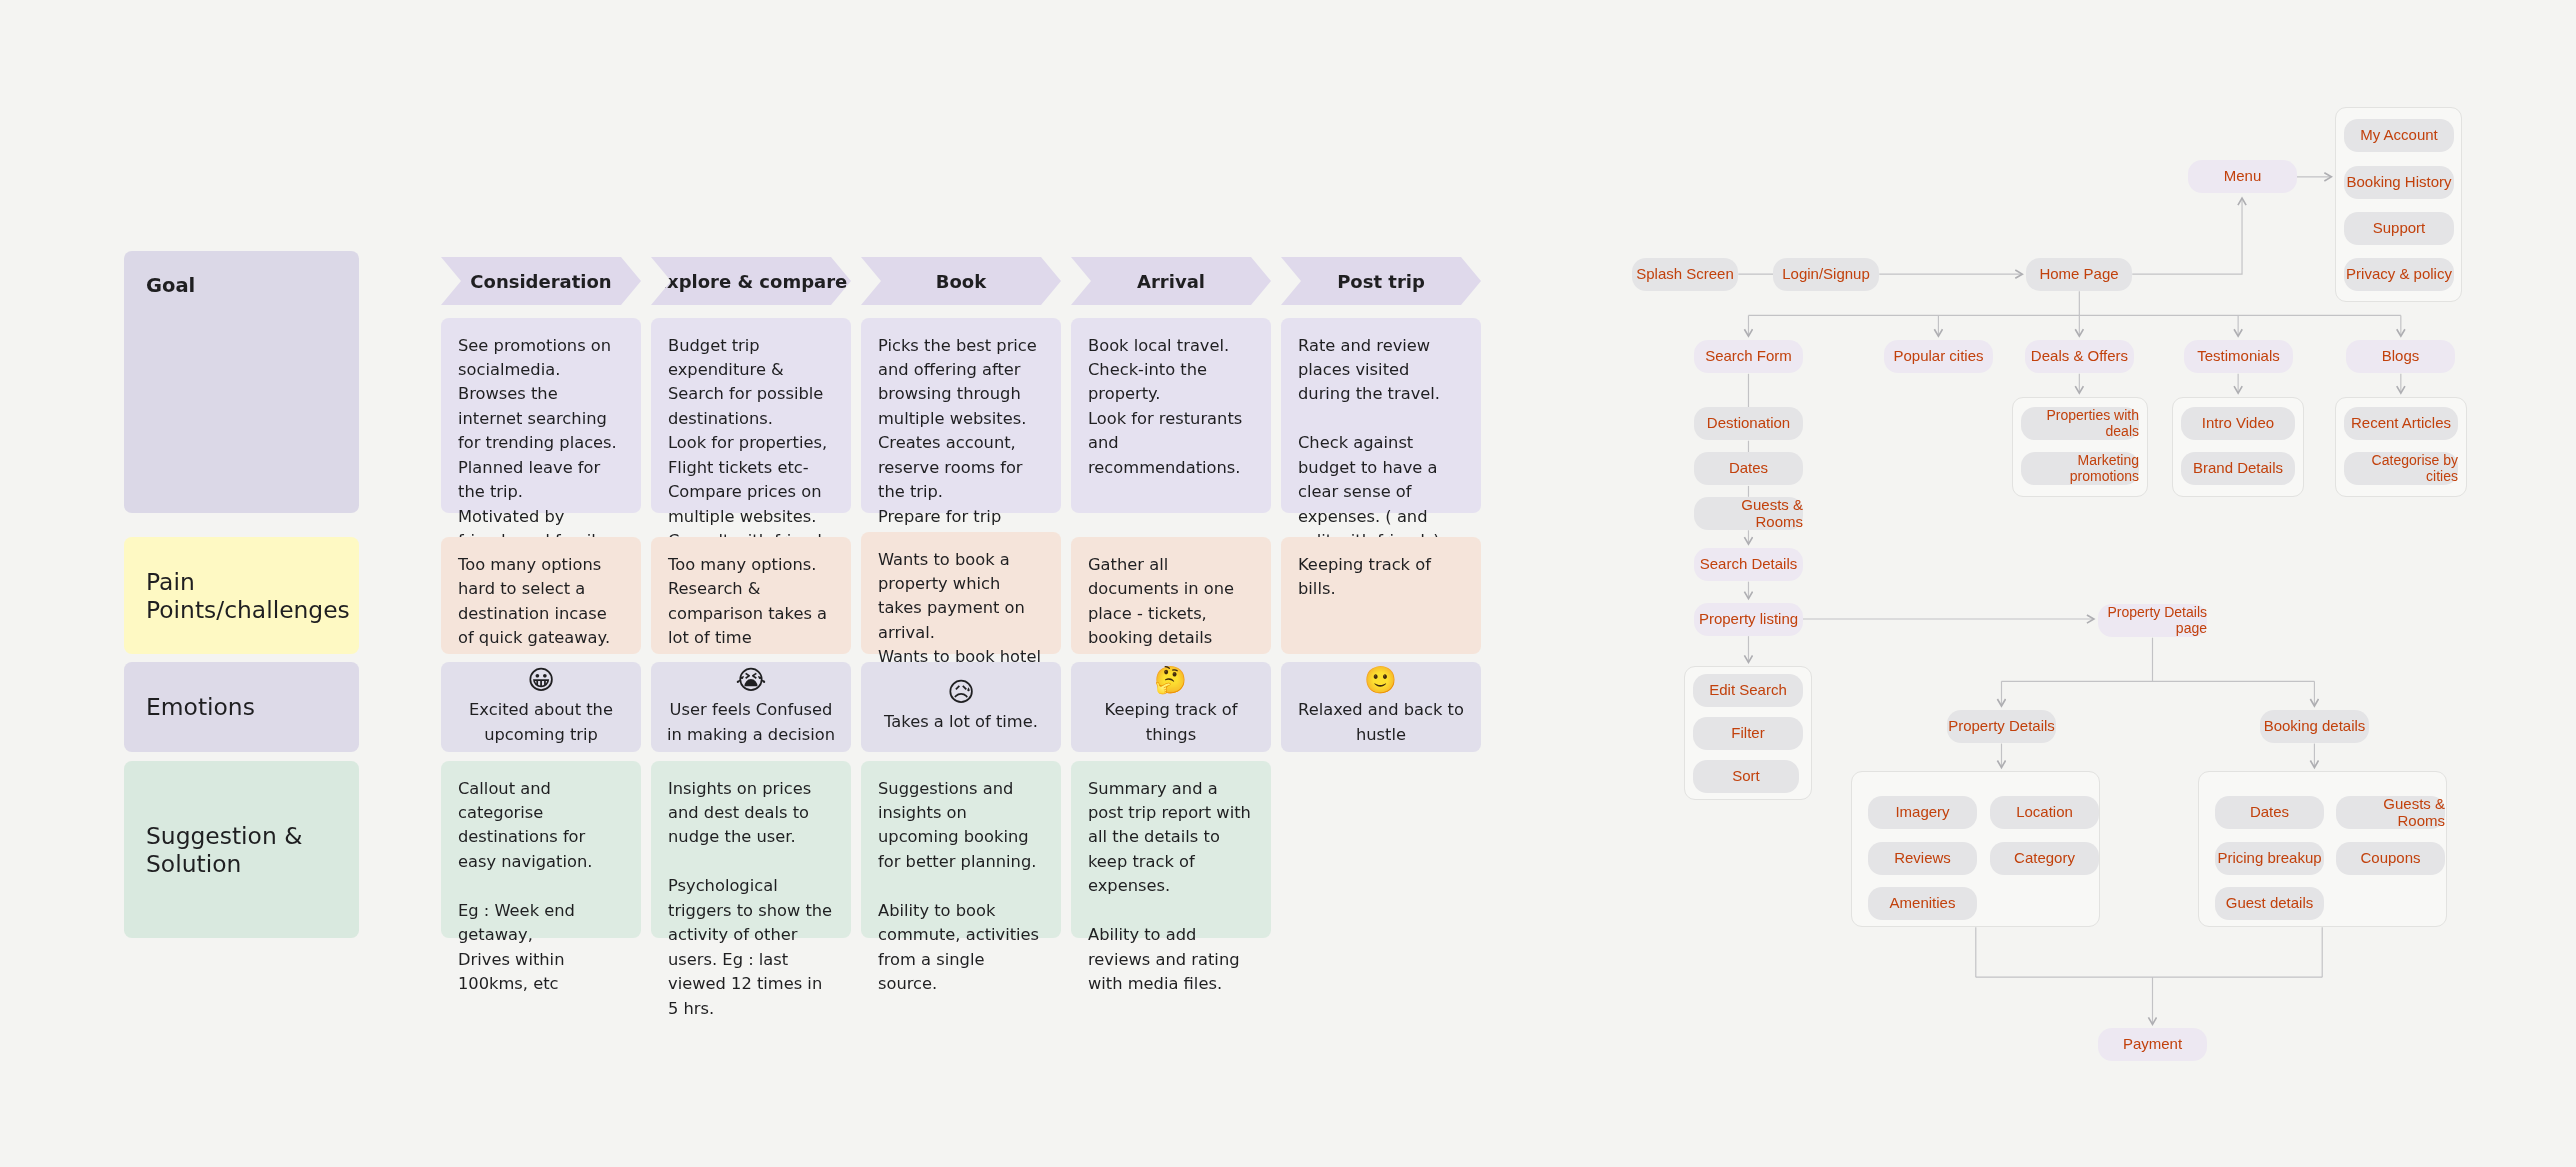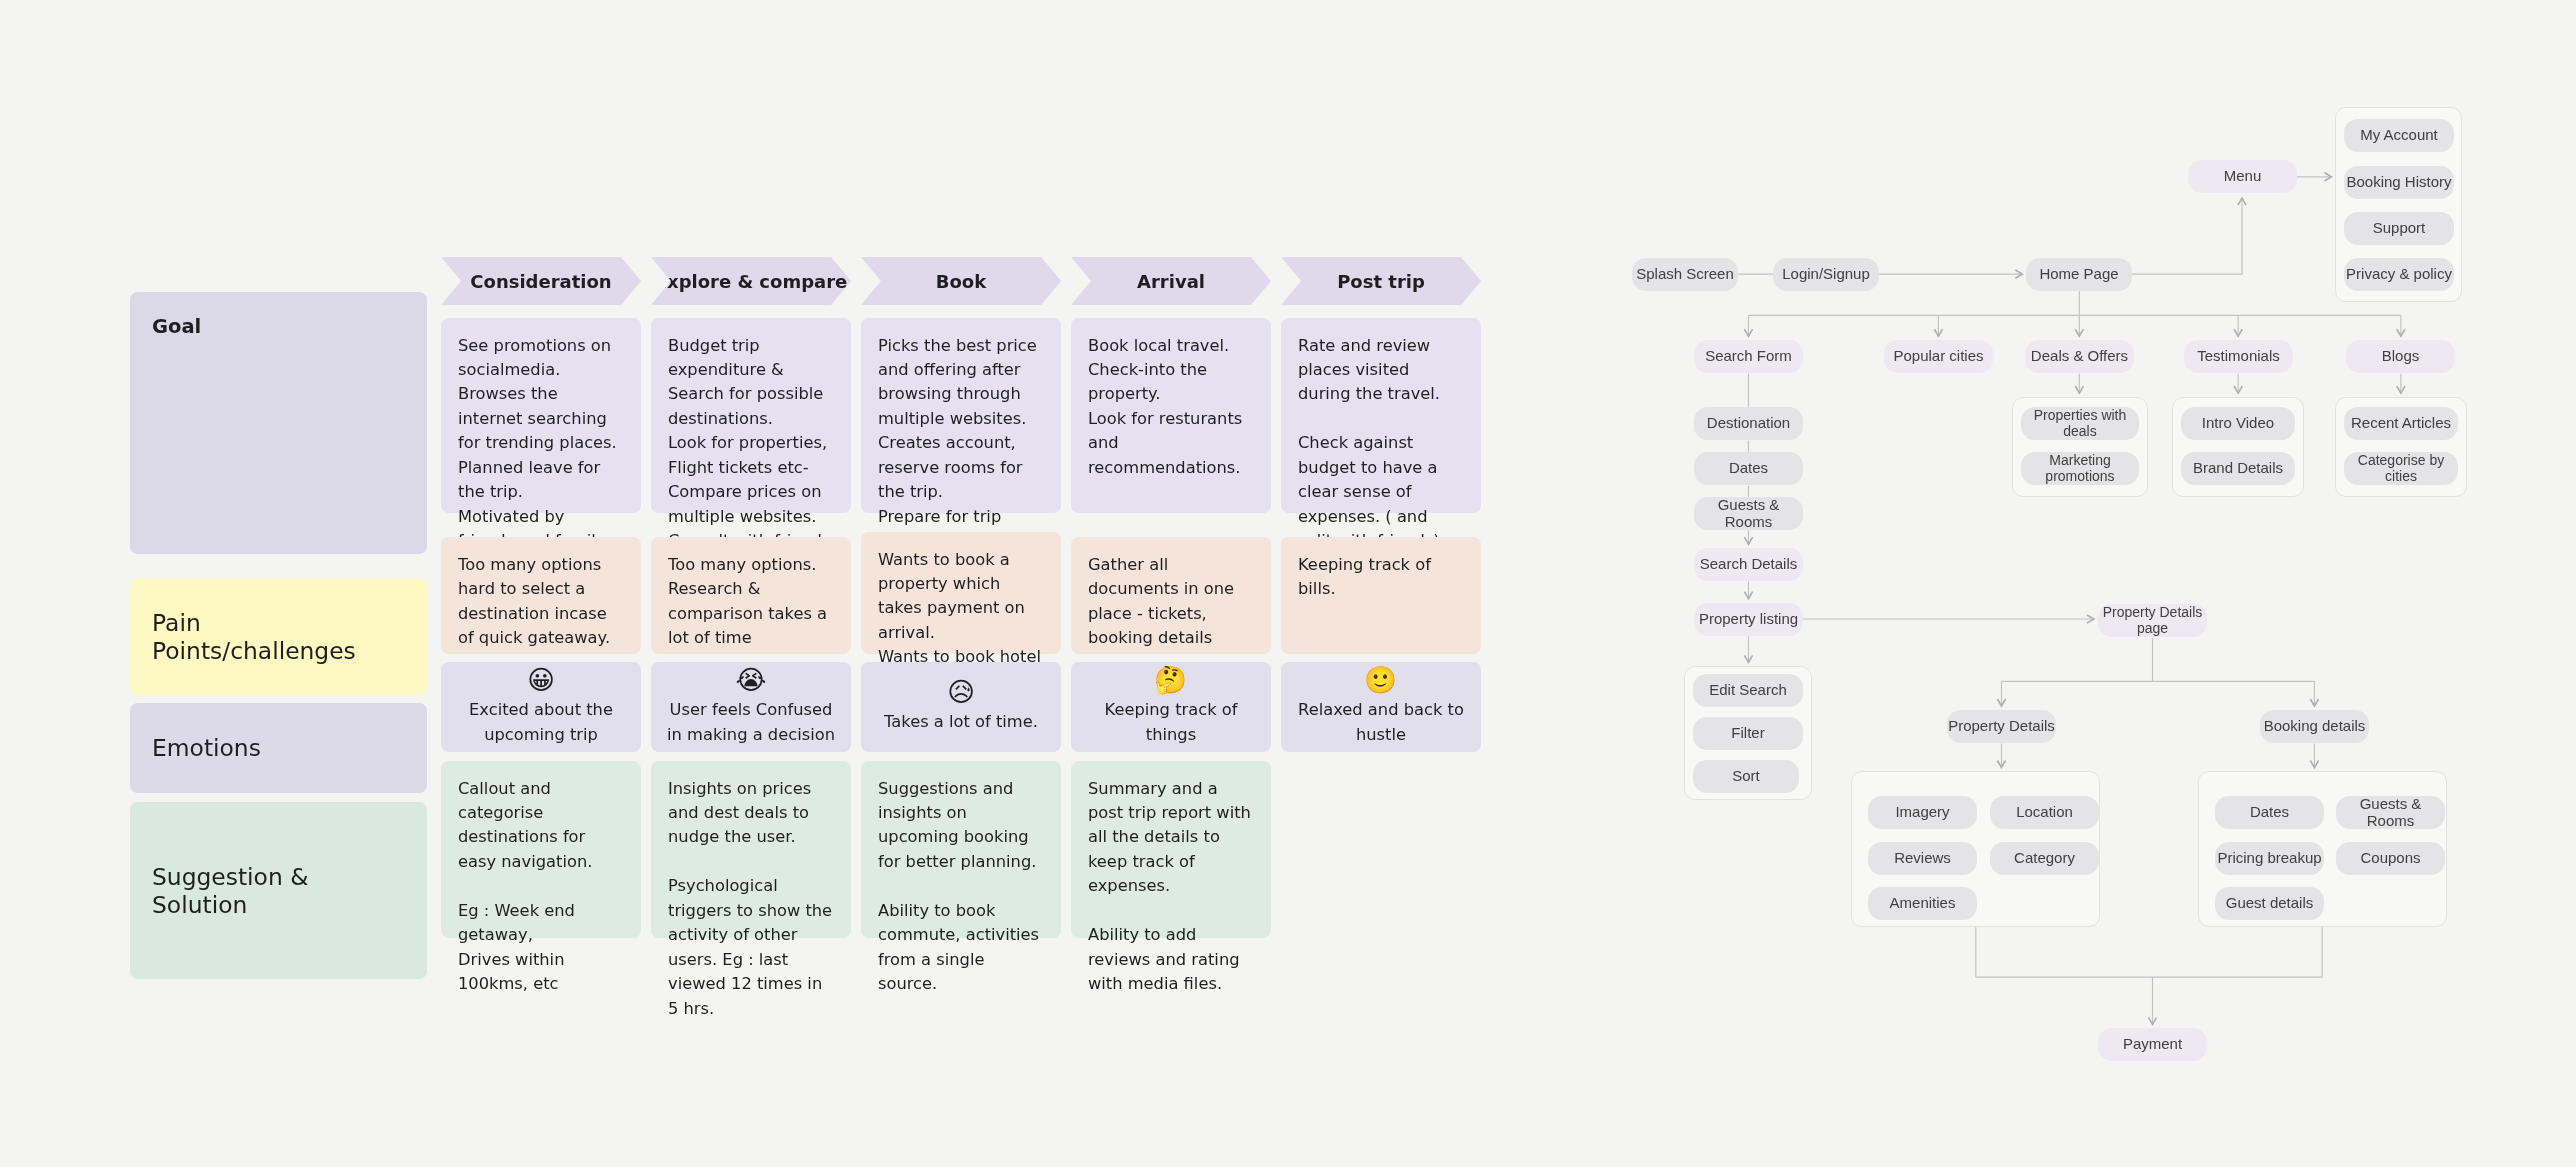--- a/index.html
+++ b/index.html
@@ -18,43 +18,43 @@
   .goal-cell{background:#E5E1F0;}
   .pain-cell{background:#F5E4DA;margin-top:5.4px;}
   .pain-cell.tall{margin-top:0;}
   .emo-cell{
     background:#E1DFEB;display:flex;flex-direction:column;align-items:center;
     justify-content:center;text-align:center;padding:7.8px 14px;gap:4.7px;
   }
   .emo-cell .emoji{font-size:26.5px;line-height:1;}
   .sug-cell{background:#DDEBE2;}
   .rowlabel{
-    position:absolute;left:130px;width:297px;border-radius:7.8px;
+    position:absolute;left:124px;width:235px;border-radius:7.8px;
     box-sizing:border-box;display:flex;align-items:center;
-    padding:0 22px;font-size:23.4px;margin-top:41px;
+    padding:0 22px;font-size:23.4px;
   }
   .goal-label{
     background:#DBD8E7;flex-direction:column;align-items:flex-start;
     justify-content:flex-start;padding:23.4px 22px;
   }
   .goal-label h3{margin:0 0 22px 0;font-size:19.5px;font-weight:bold;}
   .goal-label p{margin:0;font-size:18.7px;line-height:1.5;}
   .stage-arrow{
     width:200px;height:48px;background:#DFD9EB;
     display:flex;align-items:center;justify-content:center;
     font-size:18px;font-weight:bold;
     clip-path:polygon(0% 0%,calc(100% - 20px) 0%,100% 50%,calc(100% - 20px) 100%,0% 100%,20px 50%);
   }
   
   .smap{font-family:"Liberation Sans",sans-serif;}
   .n{
     position:absolute;width:109px;height:33px;border-radius:14px;
-    background:#E4E4E6;color:#404040;font-size:15px;
+    background:#E4E4E6;color:#c2410c;font-size:15px;
     font-family:"Liberation Sans",sans-serif;
-    display:flex;align-items:center;justify-content:center;text-align:center;
+    display:flex;align-items:center;justify-content:center;text-align:right;
     line-height:1.1;
   }
   .n.lav{background:#EDE8F2;}
   .grp{
     position:absolute;background:#F8F8F6;border:1.2px solid #E2E2E0;
     border-radius:11px;box-sizing:border-box;
   }
   svg.wires{position:absolute;left:0;top:0;pointer-events:none;}
 </style>
 </head>

